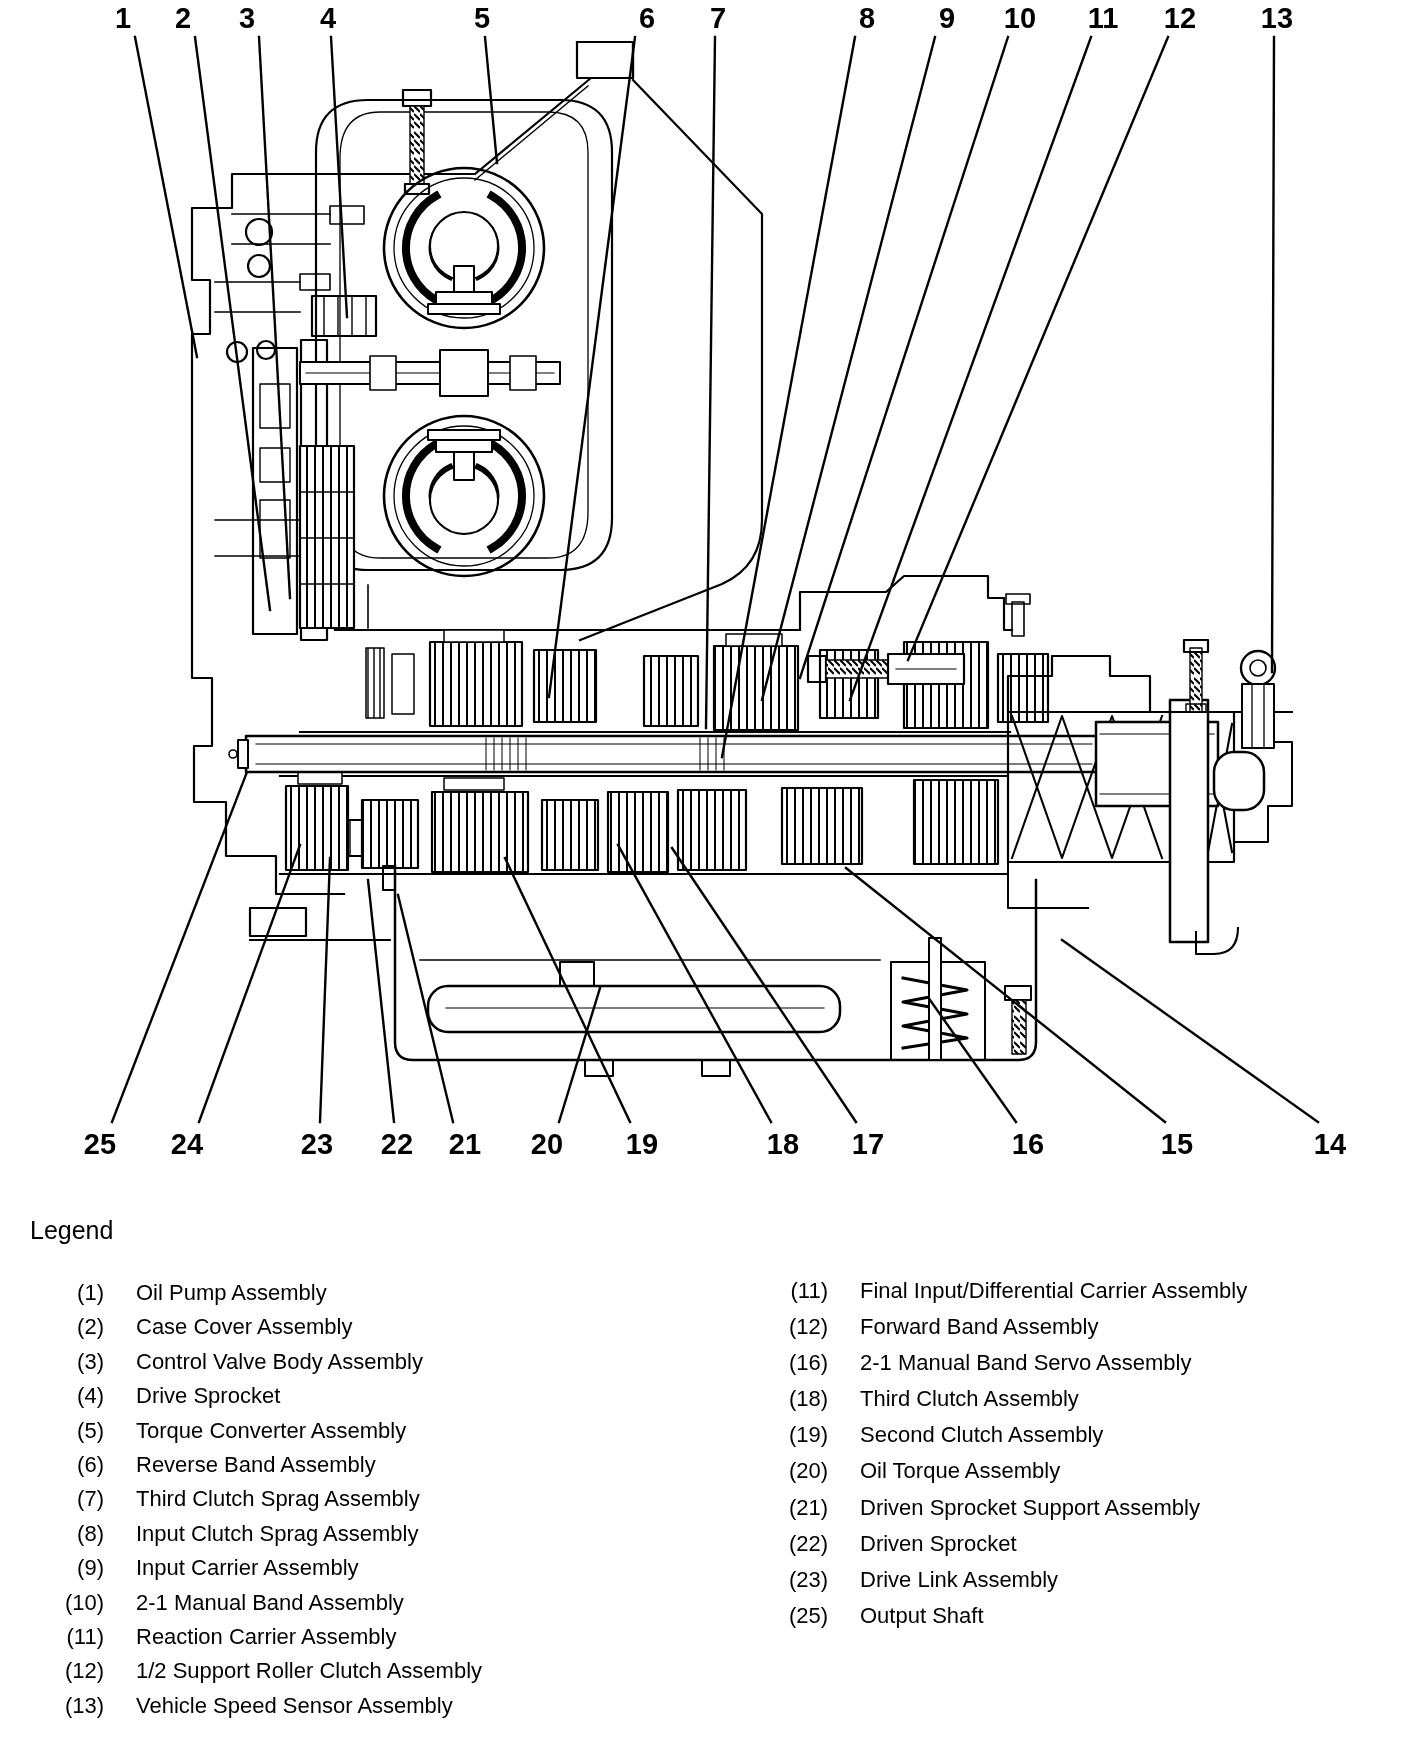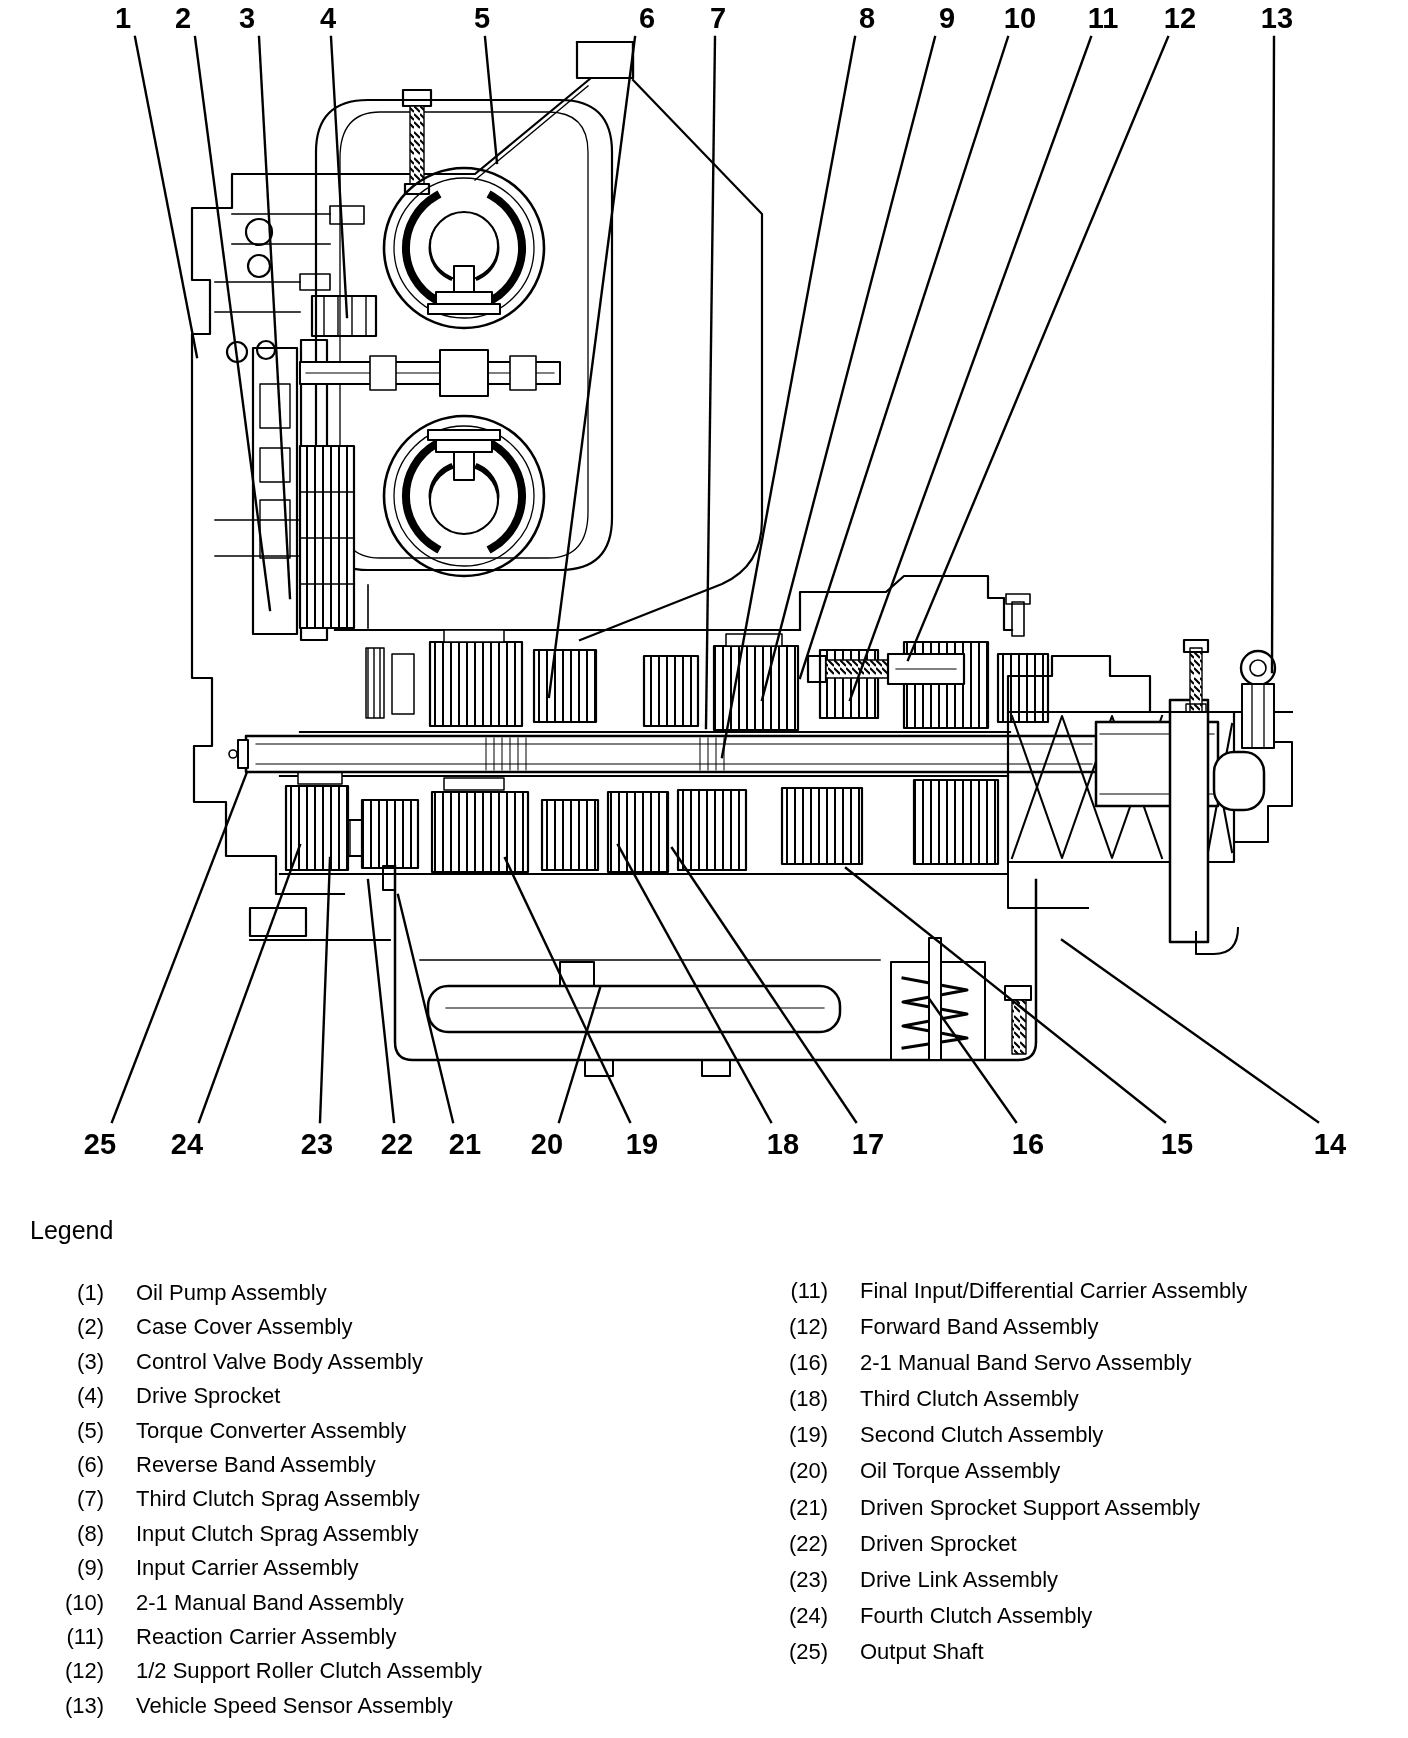--- a/index.html
+++ b/index.html
@@ -385,23 +385,19 @@
         </div>
         <div class="legend-row">
           <span class="lnum">(22)</span>
           <span class="llabel">Driven Sprocket</span>
         </div>
         <div class="legend-row">
           <span class="lnum">(23)</span>
           <span class="llabel">Drive Link Assembly</span>
         </div>
         <div class="legend-row">
-          <span class="lnum">(24)</span>
-          <span class="llabel">Fourth Clutch Assembly</span>
-        </div>
-        <div class="legend-row">
           <span class="lnum">(25)</span>
           <span class="llabel">Output Shaft</span>
         </div>
       </div>
 </div>
 
 </div>
 
 </body></html>

